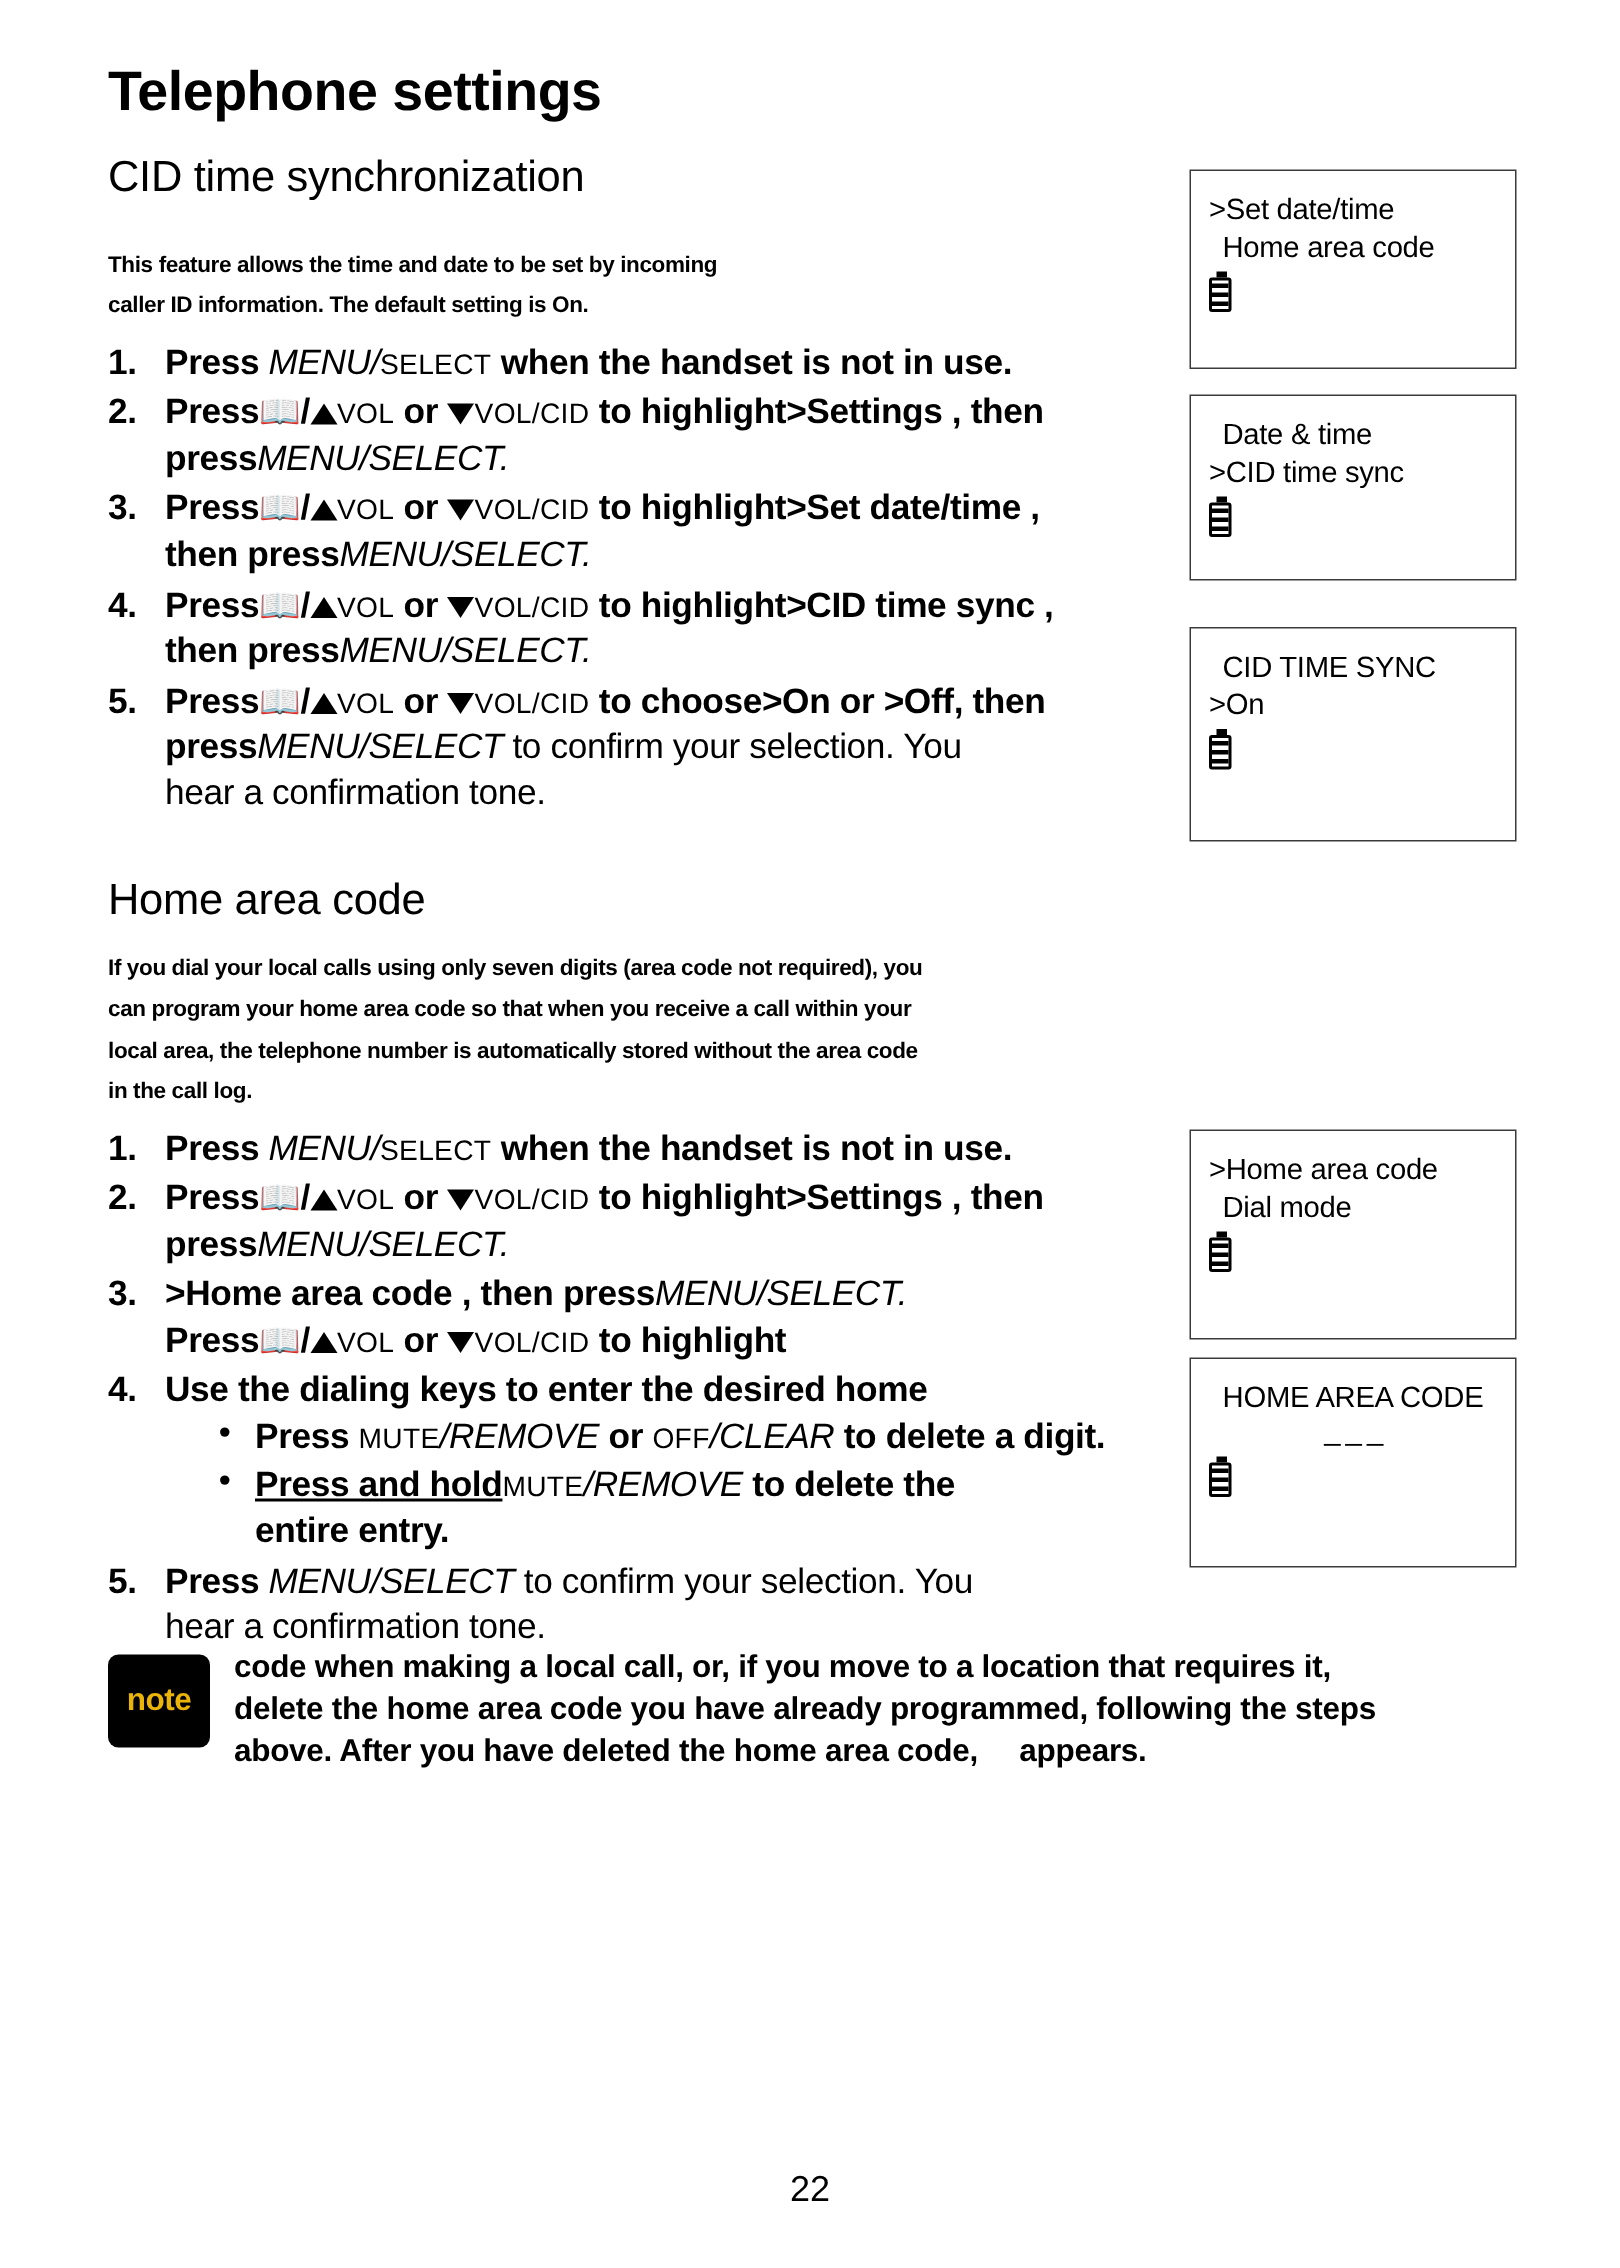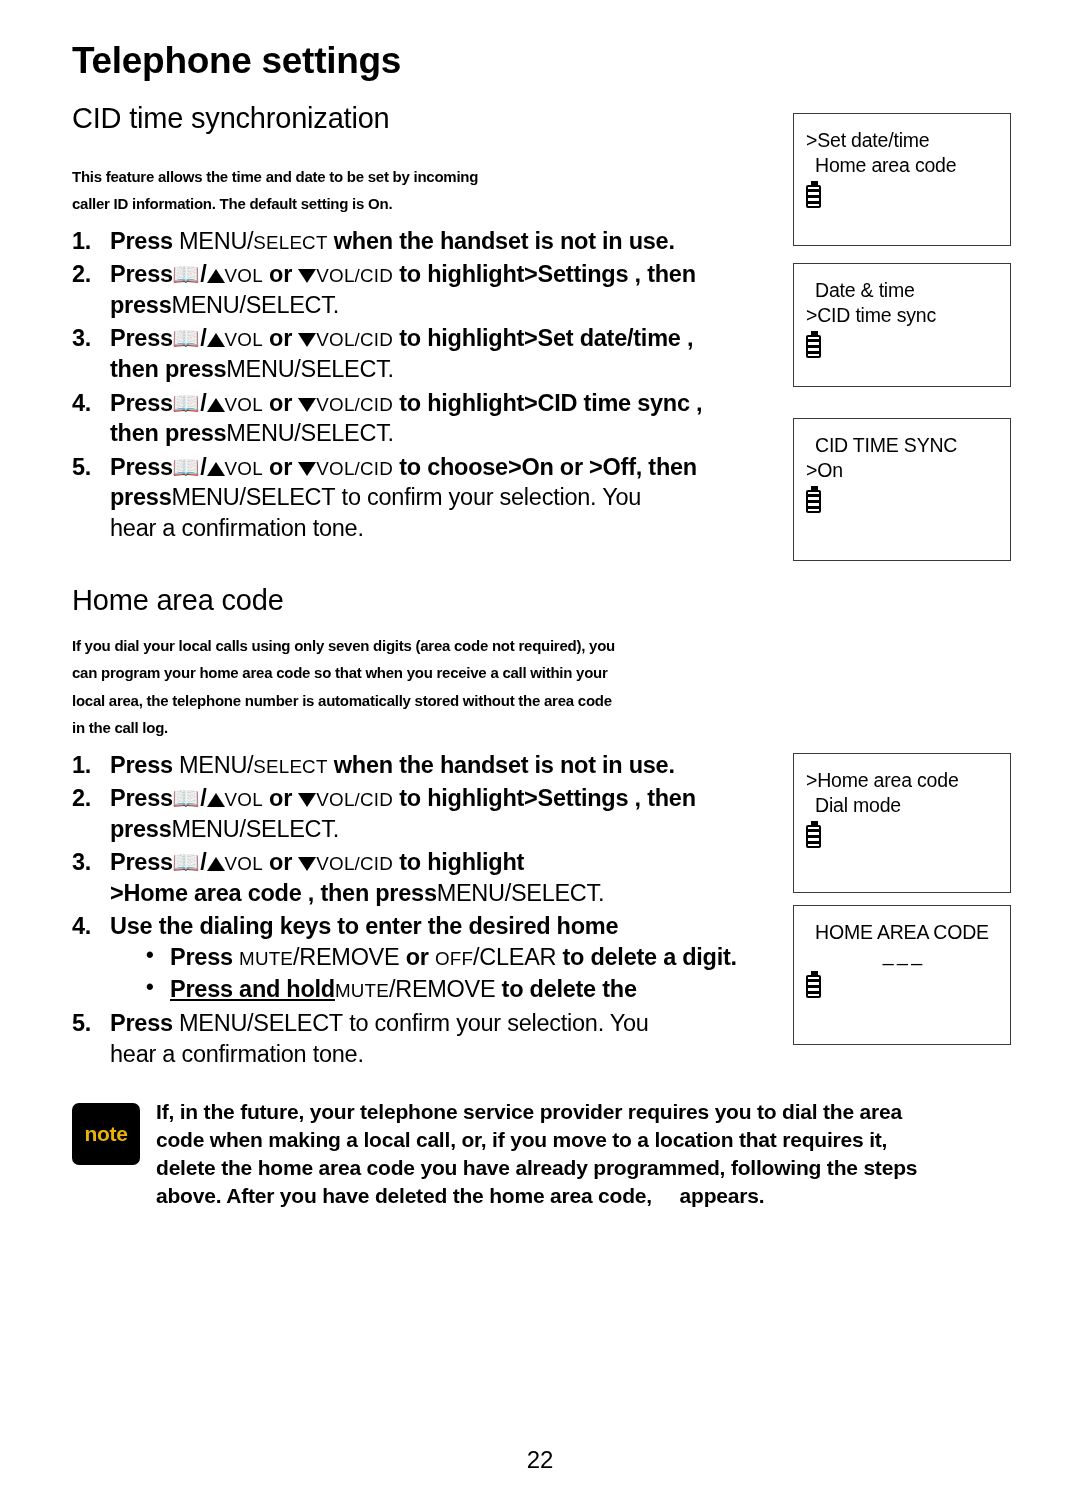--- a/index.html
+++ b/index.html
@@ -78,21 +78,21 @@
   ul.subbul > li:before {
     content:"\2022";
     position:absolute; left:2px; top:-1px;
     font-size:22px;
   }
   ul.subbul > li .line { display:block; white-space:nowrap; }
 
   
   .b     { font-weight:bold; }
   .reg   { font-weight:normal; }
-  .key   { font-weight:normal; letter-spacing:-0.3px; }
+  .key   { font-weight:normal; letter-spacing:-0.3px;font-style:italic; }
   .sc    { font-weight:normal; font-size:0.80em; letter-spacing:0.2px; }
   .ul    { text-decoration:underline; text-underline-offset:2px; }
   .menuitem { font-weight:bold; }
 
   .bookicon { font-weight:normal; font-size:0.95em; }
   .tri-up, .tri-dn {
     display:inline-block;
     width:0; height:0;
     vertical-align:-1px;
   }
@@ -239,34 +239,35 @@
       </li>
 
       <li>
         <span class="num">2.</span>
         <span class="line"><span class="b">Press</span><span class="bookicon">📖</span><span class="b">/</span><span class="tri-up"></span><span class="sc">VOL</span>&nbsp;<span class="b">or</span>&nbsp;<span class="tri-dn"></span><span class="sc">VOL</span><span class="sc">/</span><span class="sc">CID</span>&nbsp;<span class="b">to highlight</span><span class="menuitem">&gt;Settings</span>&nbsp;<span class="b">, then</span></span>
         <span class="line"><span class="b">press</span><span class="key">MENU</span><span class="key">/</span><span class="key">SELECT</span><span class="key">.</span></span>
       </li>
 
       <li>
         <span class="num">3.</span>
+        <span class="line"><span class="menuitem">&gt;Home area code</span>&nbsp;<span class="b">,</span>&nbsp;<span class="b">then press</span><span class="key">MENU</span><span class="key">/</span><span class="key">SELECT</span><span class="key">.</span></span>
         <span class="line"><span class="b">Press</span><span class="bookicon">📖</span><span class="b">/</span><span class="tri-up"></span><span class="sc">VOL</span>&nbsp;<span class="b">or</span>&nbsp;<span class="tri-dn"></span><span class="sc">VOL</span><span class="sc">/</span><span class="sc">CID</span>&nbsp;<span class="b">to highlight</span></span>
-        <span class="line"><span class="menuitem">&gt;Home area code</span>&nbsp;<span class="b">,</span>&nbsp;<span class="b">then press</span><span class="key">MENU</span><span class="key">/</span><span class="key">SELECT</span><span class="key">.</span></span>
       </li>
 
       <li>
         <span class="num">4.</span>
         <span class="line">Use the dialing keys to enter the desired home</span>
 
         <ul class="subbul">
           <li>
             <span class="line"><span class="b">Press</span>&nbsp;<span class="sc">MUTE</span><span class="key">/</span><span class="key">REMOVE</span>&nbsp;<span class="b">or</span>&nbsp;<span class="sc">OFF</span><span class="key">/</span><span class="key">CLEAR</span>&nbsp;<span class="b">to delete a digit.</span></span>
           </li>
           <li>
             <span class="line"><span class="b ul">Press and hold</span><span class="sc">MUTE</span><span class="key">/</span><span class="key">REMOVE</span>&nbsp;<span class="b">to delete the</span></span>
+            <span class="line">entire entry.</span>
           </li>
         </ul>
       </li>
 
       <li style="margin-top:2px;">
         <span class="num">5.</span>
         <span class="line"><span class="b">Press</span>&nbsp;<span class="key">MENU</span><span class="key">/</span><span class="key">SELECT</span>&nbsp;<span class="reg">to confirm your selection. You</span></span>
         <span class="line"><span class="reg">hear a confirmation tone.</span></span>
       </li>
     </ol>
@@ -298,21 +299,20 @@
 
   <div class="lcd" style="left:793px; top:905px; height:140px;">
     <div class="lcd-line center">HOME AREA CODE</div>
     <div class="dashes">_ _ _</div>
     <div class="battery"></div>
   </div>
 
   <div class="note-block">
     <div class="note-badge">note</div>
     <div class="note-text">
-      <span class="line">If, in the future, your telephone service provider requires you to dial the area</span>
       <span class="line">code when making a local call, or, if you move to a location that requires it,</span>
       <span class="line">delete the home area code you have already programmed, following the steps</span>
       <span class="line"><span>above. After you have deleted the home area code,</span><span class="missing-glyph"></span>&nbsp;<span>appears.</span></span>
     </div>
   </div>
 
   <div class="page-number">22</div>
 
 </div>
 

